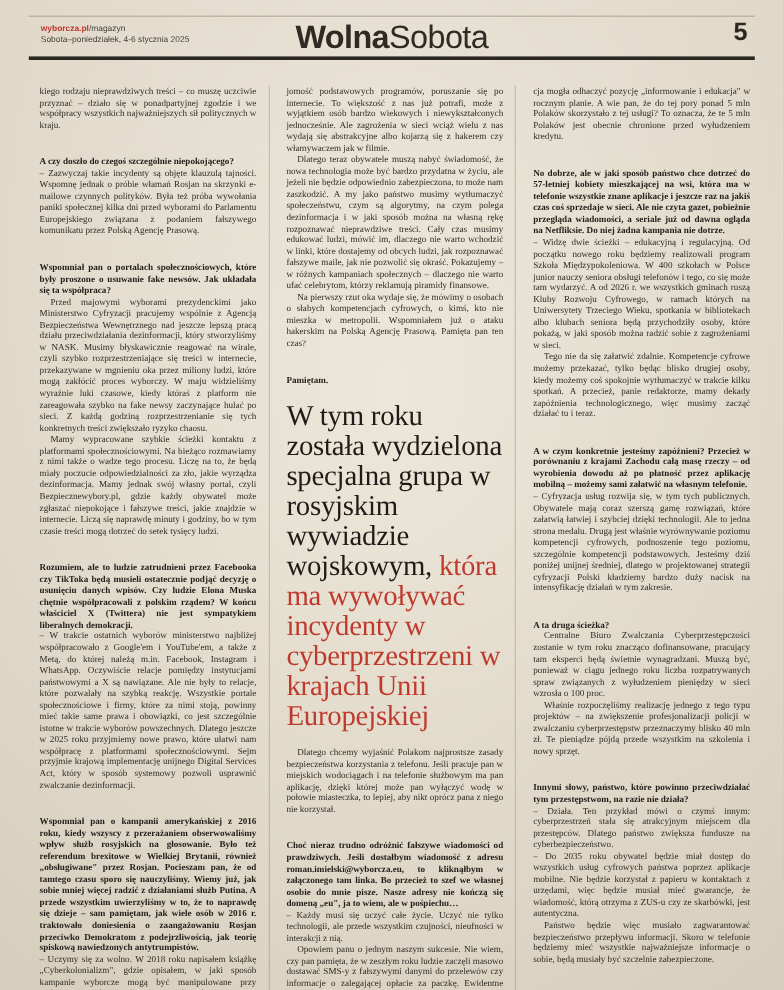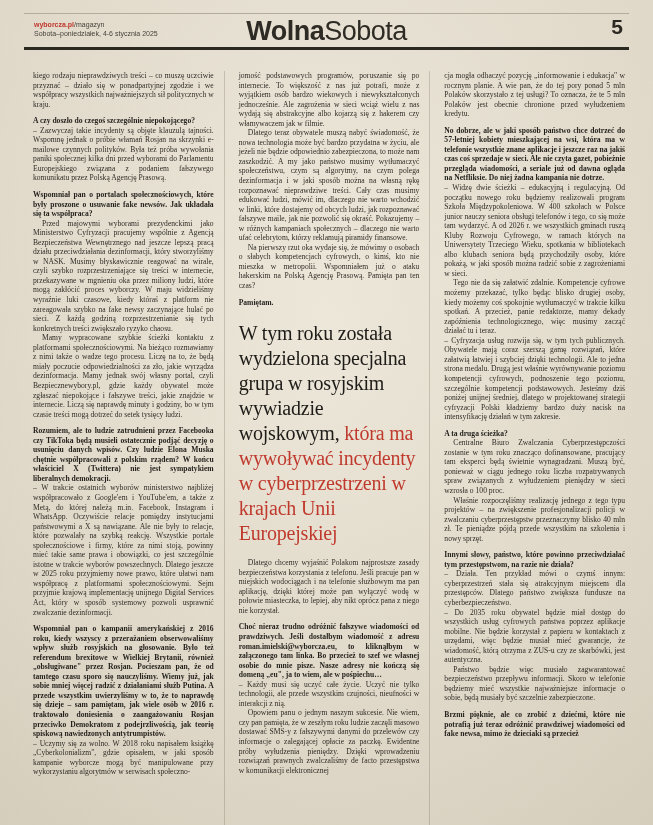--- a/index.html
+++ b/index.html
@@ -22,23 +22,23 @@
   .pageno{position:absolute;right:30px;top:15px;font-family:"Liberation Sans",sans-serif;
           font-size:21px;font-weight:bold;color:#2b2822;}
   
   .cols{position:absolute;top:71px;left:33px;right:28px;bottom:0;display:flex;}
   .col{flex:1 1 0;font-size:7.6px;line-height:9.55px;text-align:justify;
        padding-right:10px;}
   .col + .col{border-left:1px solid rgba(110,100,84,.28);padding-left:14px;}
   .col:last-child{padding-right:0;}
   .col p{margin:0;}
   .col p.ind{text-indent:9px;}
-  .col p.q{font-weight:bold;margin-top:7px;color:#211e1a;}
+  .col p.q{font-weight:bold;margin-top:21px;color:#211e1a;}
   
-  .quote{margin:14px 0 12px;font-size:20px;line-height:25px;color:#1e1c18;
+  .quote{margin:14px 0 12px;font-size:24px;line-height:25px;color:#1e1c18;
          text-align:left;letter-spacing:-.2px;}
   .quote .red{color:#bf3a2d;}
 </style>
 </head>
 <body>
 
 <div class="page">
 
   <div class="rule-thin"></div>
 
@@ -84,20 +84,21 @@
       <p class="q">Choć nieraz trudno odróżnić fałszywe wiadomości od prawdziwych. Jeśli dostałbym wiadomość z adresu roman.imielski@wyborcza.eu, to kliknąłbym w załączonego tam linka. Bo przecież to szef we własnej osobie do mnie pisze. Nasze adresy nie kończą się domeną „eu", ja to wiem, ale w pośpiechu…</p>
       <p>– Każdy musi się uczyć całe życie. Uczyć nie tylko technologii, ale przede wszystkim czujności, nieufności w interakcji z nią.</p>
       <p class="ind">Opowiem panu o jednym naszym sukcesie. Nie wiem, czy pan pamięta, że w zeszłym roku ludzie zaczęli masowo dostawać SMS-y z fałszywymi danymi do przelewów czy informacje o zalegającej opłacie za paczkę. Ewidentne próby wyłudzenia pieniędzy. Dzięki wprowadzeniu rozwiązań prawnych zwalczaliśmy de facto przestępstwa w komunikacji elektronicznej</p>
     </div>
 
     <div class="col">
       <p>cja mogła odhaczyć pozycję „informowanie i edukacja" w rocznym planie. A wie pan, że do tej pory ponad 5 mln Polaków skorzystało z tej usługi? To oznacza, że te 5 mln Polaków jest obecnie chronione przed wyłudzeniem kredytu.</p>
       <p class="q">No dobrze, ale w jaki sposób państwo chce dotrzeć do 57-letniej kobiety mieszkającej na wsi, która ma w telefonie wszystkie znane aplikacje i jeszcze raz na jakiś czas coś sprzedaje w sieci. Ale nie czyta gazet, pobieżnie przegląda wiadomości, a seriale już od dawna ogląda na Netfliksie. Do niej żadna kampania nie dotrze.</p>
       <p>– Widzę dwie ścieżki – edukacyjną i regulacyjną. Od początku nowego roku będziemy realizowali program Szkoła Międzypokoleniowa. W 400 szkołach w Polsce junior nauczy seniora obsługi telefonów i tego, co się może tam wydarzyć. A od 2026 r. we wszystkich gminach ruszą Kluby Rozwoju Cyfrowego, w ramach których na Uniwersytety Trzeciego Wieku, spotkania w bibliotekach albo klubach seniora będą przychodziły osoby, które pokażą, w jaki sposób można radzić sobie z zagrożeniami w sieci.</p>
       <p class="ind">Tego nie da się załatwić zdalnie. Kompetencje cyfrowe możemy przekazać, tylko będąc blisko drugiej osoby, kiedy możemy coś spokojnie wytłumaczyć w trakcie kilku spotkań. A przecież, panie redaktorze, mamy dekady zapóźnienia technologicznego, więc musimy zacząć działać tu i teraz.</p>
+      <p class="q">A w czym konkretnie jesteśmy zapóźnieni? Przecież w porównaniu z krajami Zachodu całą masę rzeczy – od wyrobienia dowodu aż po płatność przez aplikację mobilną – możemy sami załatwić na własnym telefonie.</p>
       <p>– Cyfryzacja usług rozwija się, w tym tych publicznych. Obywatele mają coraz szerszą gamę rozwiązań, które załatwią łatwiej i szybciej dzięki technologii. Ale to jedna strona medalu. Drugą jest właśnie wyrównywanie poziomu kompetencji cyfrowych, podnoszenie tego poziomu, szczególnie kompetencji podstawowych. Jesteśmy dziś poniżej unijnej średniej, dlatego w projektowanej strategii cyfryzacji Polski kładziemy bardzo duży nacisk na intensyfikację działań w tym zakresie.</p>
       <p class="q">A ta druga ścieżka?</p>
       <p class="ind">Centralne Biuro Zwalczania Cyberprzestępczości zostanie w tym roku znacząco dofinansowane, pracujący tam eksperci będą świetnie wynagradzani. Muszą być, ponieważ w ciągu jednego roku liczba rozpatrywanych spraw związanych z wyłudzeniem pieniędzy w sieci wzrosła o 100 proc.</p>
       <p class="ind">Właśnie rozpoczęliśmy realizację jednego z tego typu projektów – na zwiększenie profesjonalizacji policji w zwalczaniu cyberprzestępstw przeznaczymy blisko 40 mln zł. Te pieniądze pójdą przede wszystkim na szkolenia i nowy sprzęt.</p>
       <p class="q">Innymi słowy, państwo, które powinno przeciwdziałać tym przestępstwom, na razie nie działa?</p>
       <p>– Działa. Ten przykład mówi o czymś innym: cyberprzestrzeń stała się atrakcyjnym miejscem dla przestępców. Dlatego państwo zwiększa fundusze na cyberbezpieczeństwo.</p>
       <p>– Do 2035 roku obywatel będzie miał dostęp do wszystkich usług cyfrowych państwa poprzez aplikacje mobilne. Nie będzie korzystał z papieru w kontaktach z urzędami, więc będzie musiał mieć gwarancje, że wiadomość, którą otrzyma z ZUS-u czy ze skarbówki, jest autentyczna.</p>
       <p class="ind">Państwo będzie więc musiało zagwarantować bezpieczeństwo przepływu informacji. Skoro w telefonie będziemy mieć wszystkie najważniejsze informacje o sobie, będą musiały być szczelnie zabezpieczone.</p>
       <p class="q">Brzmi pięknie, ale co zrobić z dziećmi, które nie potrafią już teraz odróżnić prawdziwej wiadomości od fake newsa, mimo że dzieciaki są przecież</p>
     </div>

